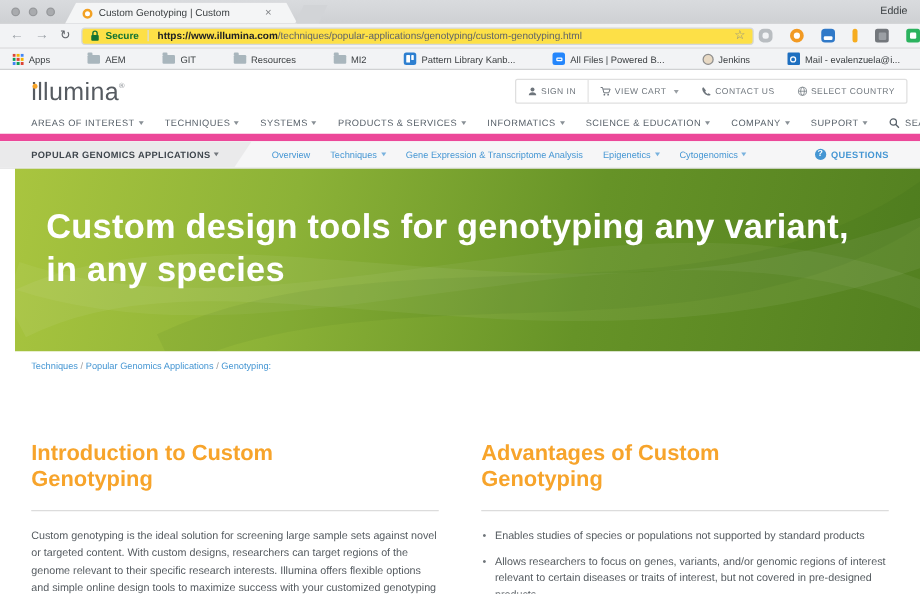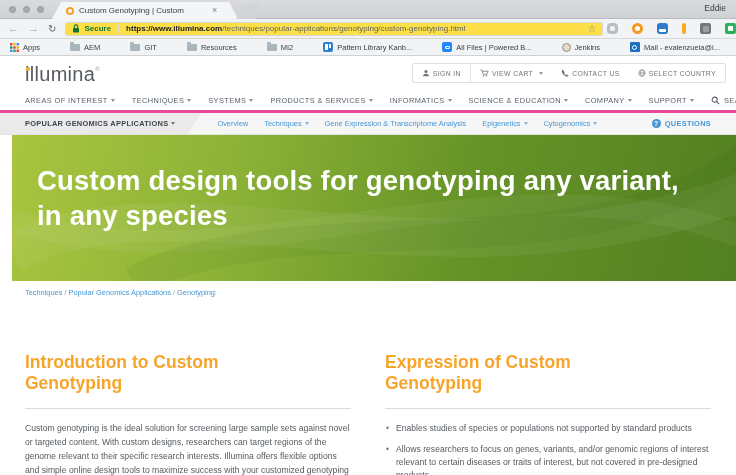--- a/index.html
+++ b/index.html
@@ -79,21 +79,21 @@
   .logo .orange-dot{position:absolute;left:1px;top:3.5px;width:4px;height:4px;background:#f7a428;border-radius:50%}
   .logo sup{font-size:6px;color:#8a8f94;vertical-align:top;line-height:2}
   .utility{position:absolute;right:10px;top:7px;height:18px;border:1px solid #dfdfdf;border-radius:2px;
     display:flex;align-items:center;font-size:6.8px;color:#6e757c;letter-spacing:.4px}
   .util-item{display:flex;align-items:center;gap:3px;padding:0 9px;height:100%}
   .util-item.divided{border-left:1px solid #e4e4e4}
   .util-item svg{display:block}
   .chev{display:inline-block;width:0;height:0;border-left:2.5px solid transparent;border-right:2.5px solid transparent;
     border-top:3px solid currentColor;margin-left:3px;opacity:.7;flex:none}
   .mainnav{position:absolute;left:0;top:90px;width:736px;height:23px;background:#fff;
-    border-bottom:3px solid #ec4899;box-sizing:border-box;display:flex;align-items:center;
+    border-bottom:6px solid #ec4899;box-sizing:border-box;display:flex;align-items:center;
     padding:0 25px;gap:17px;font-size:7.4px;color:#565f68;letter-spacing:.4px;white-space:nowrap}
   .nav-item{display:flex;align-items:center}
   .nav-search{margin-left:auto;display:flex;align-items:center;gap:4px;color:#565f68}
   .subnav{position:absolute;left:0;top:113px;width:736px;height:22px;background:#f6f6f7;
     border-bottom:1px solid #e2e2e3;box-sizing:border-box;display:flex;align-items:center;font-size:7.4px}
   .subnav-section{height:100%;background:#eaeaeb;display:flex;align-items:center;padding:0 26px 0 25px;
     clip-path:polygon(0 0,100% 0,calc(100% - 14px) 100%,0 100%);
     color:#3f464d;font-weight:bold;letter-spacing:.3px;flex:none}
   .subnav-links{display:flex;align-items:center;gap:16px;margin-left:16px;color:#4596d3;white-space:nowrap}
   .subnav-q{margin-left:auto;margin-right:25px;display:flex;align-items:center;gap:4px;color:#4596d3;font-weight:bold;letter-spacing:.3px}
@@ -351,21 +351,21 @@
   </div>
 </div>
 
 <div class="columns">
   <div class="col">
     <h2>Introduction to Custom Genotyping</h2>
     <div class="rule"></div>
     <p class="body">Custom genotyping is the ideal solution for screening large sample sets against novel or targeted content. With custom designs, researchers can target regions of the genome relevant to their specific research interests. Illumina offers flexible options and simple online design tools to maximize success with your customized genotyping assays.</p>
   </div>
   <div class="col">
-    <h2>Expression of Custom Genotyping</h2>
+    <h2>Advantages of Custom Genotyping</h2>
     <div class="rule"></div>
     <ul class="adv">
       <li>Enables studies of species or populations not supported by standard products</li>
       <li>Allows researchers to focus on genes, variants, and/or genomic regions of interest relevant to certain diseases or traits of interest, but not covered in pre-designed products</li>
 
     </ul>
   </div>
 </div>
 
 </body></html>

